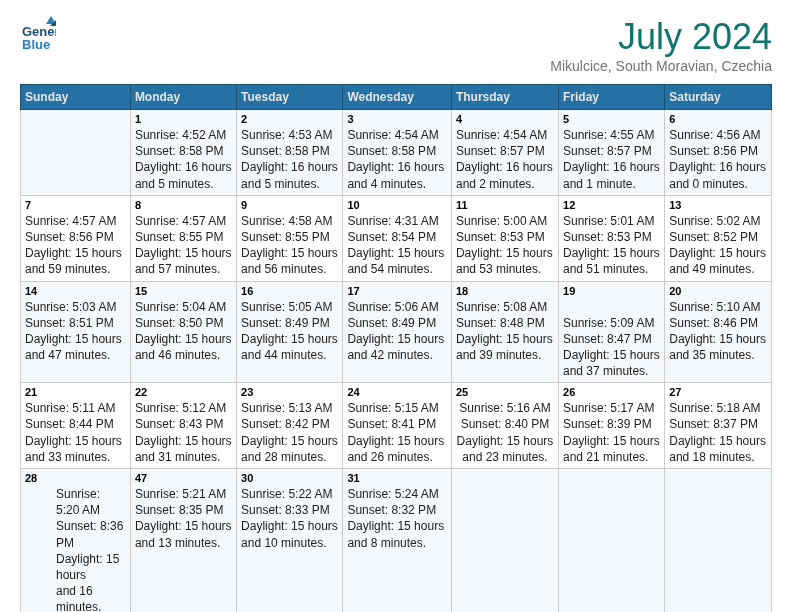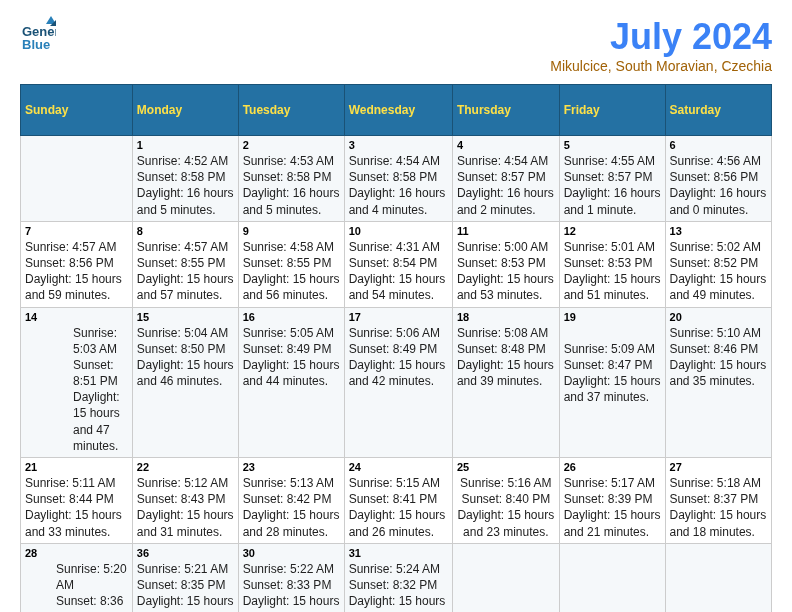--- a/index.html
+++ b/index.html
@@ -27,36 +27,36 @@
     .logo-icon {
       width: 36px;
       height: 36px;
       margin-right: 4px;
     }
     .title-block {
       text-align: right;
     }
     .month-title {
       font-size: 36px;
-      font-weight: bold;
-      color: #3b82f6;
+      font-weight: normal;
+      color: #0f766e;
     }
     .subtitle {
       font-size: 14px;
-      color: #a16207;
+      color: #737373;
     }
     table {
       width: 100%;
       border-collapse: collapse;
       font-size: 10px;
     }
     thead tr th {
       background-color: #2471a3;
-      color: #fde047;
-      padding: 18px 4px;
+      color: #e5e5e5;
+      padding: 5px 4px;
       text-align: left;
       font-size: 12px;
       font-weight: bold;
       border: 1px solid #1a5276;
     }
     tbody tr td {
       border: 1px solid #ccc;
       vertical-align: top;
       padding: 3px 4px;
       min-height: 80px;
@@ -208,21 +208,21 @@
             <span class="day-num">13</span>
             <div class="day-info" style="white-space: pre-line;">Sunrise: 5:02 AM
 Sunset: 8:52 PM
 Daylight: 15 hours
 and 49 minutes.</div>
           </td>
         </tr>
         <tr>
           <td>
             <span class="day-num">14</span>
-            <div class="day-info" style="white-space: pre-line; margin-left: 48px;">Sunrise: 5:03 AM
+            <div class="day-info" style="white-space: pre-line;">Sunrise: 5:03 AM
 Sunset: 8:51 PM
 Daylight: 15 hours
 and 47 minutes.</div>
           </td>
           <td>
             <span class="day-num">15</span>
             <div class="day-info" style="white-space: pre-line;">Sunrise: 5:04 AM
 Sunset: 8:50 PM
 Daylight: 15 hours
 and 46 minutes.</div>
@@ -316,21 +316,21 @@
         </tr>
         <tr>
           <td>
             <span class="day-num">28</span>
             <div class="day-info" style="white-space: pre-line; margin-left: 31px;">Sunrise: 5:20 AM
 Sunset: 8:36 PM
 Daylight: 15 hours
 and 16 minutes.</div>
           </td>
           <td>
-            <span class="day-num">36</span>
+            <span class="day-num">47</span>
             <div class="day-info" style="white-space: pre-line;">Sunrise: 5:21 AM
 Sunset: 8:35 PM
 Daylight: 15 hours
 and 13 minutes.</div>
           </td>
           <td>
             <span class="day-num">30</span>
             <div class="day-info" style="white-space: pre-line;">Sunrise: 5:22 AM
 Sunset: 8:33 PM
 Daylight: 15 hours

